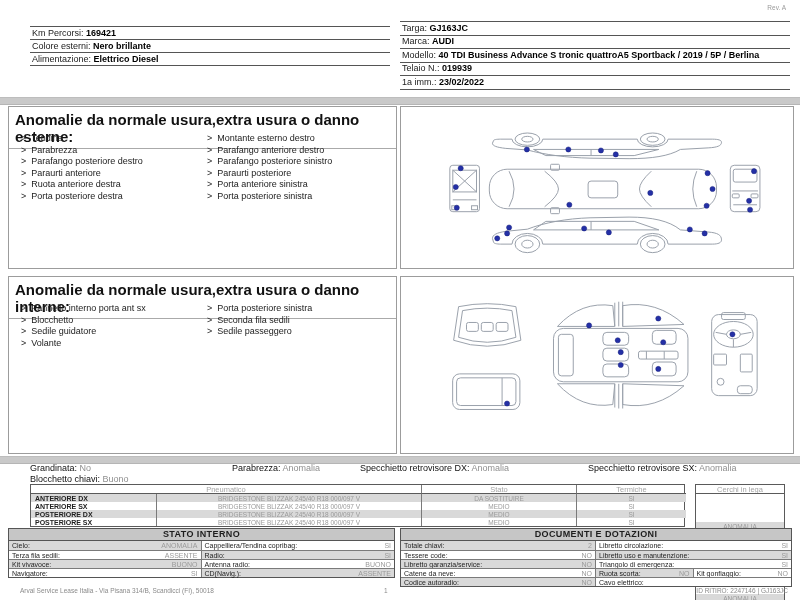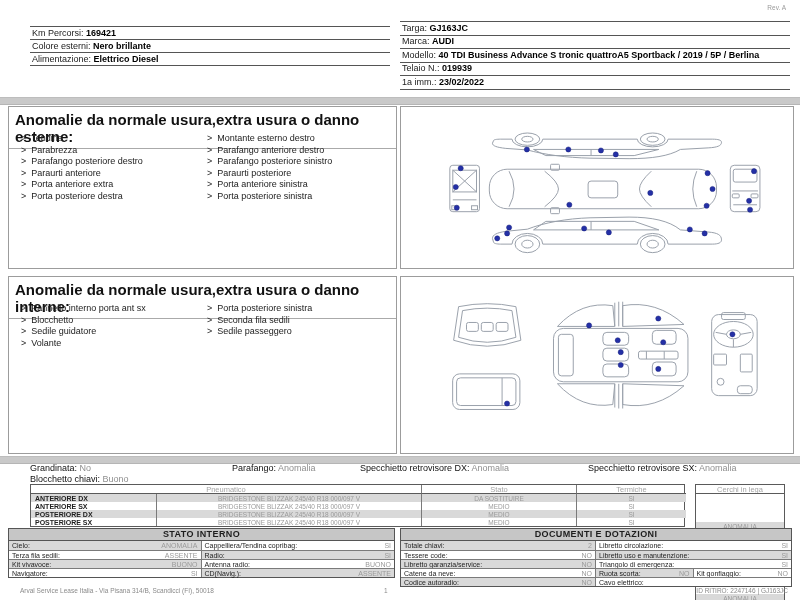--- a/index.html
+++ b/index.html
@@ -90,21 +90,21 @@
 
   <div class="abs bar" style="top:97px"></div>
 
   <div class="abs panel" style="left:8px;top:106px;width:387px;height:161px">
     <div class="panel-title">Anomalie da normale usura,extra usura o danno esterne:</div>
     <div class="alist c1">
       <div><span class="mk">&gt;</span><span>Tendina</span></div>
       <div><span class="mk">&gt;</span><span>Parabrezza</span></div>
       <div><span class="mk">&gt;</span><span>Parafango posteriore destro</span></div>
       <div><span class="mk">&gt;</span><span>Paraurti anteriore</span></div>
-      <div><span class="mk">&gt;</span><span>Porta anteriore extra</span></div>
+      <div><span class="mk">&gt;</span><span>Ruota anteriore destra</span></div>
       <div><span class="mk">&gt;</span><span>Porta posteriore destra</span></div>
     </div>
     <div class="alist c2">
       <div><span class="mk">&gt;</span><span>Montante esterno destro</span></div>
       <div><span class="mk">&gt;</span><span>Parafango anteriore destro</span></div>
       <div><span class="mk">&gt;</span><span>Parafango posteriore sinistro</span></div>
       <div><span class="mk">&gt;</span><span>Paraurti posteriore</span></div>
       <div><span class="mk">&gt;</span><span>Porta anteriore sinistra</span></div>
       <div><span class="mk">&gt;</span><span>Porta posteriore sinistra</span></div>
     </div>
@@ -254,21 +254,21 @@
         <circle cx="258" cy="93" r="2.6" class="dot"></circle>
         <circle cx="105" cy="128" r="2.6" class="dot"></circle>
         <circle cx="333" cy="58" r="2.6" class="dot"></circle>
       </svg>
   </div>
 
   <div class="abs bar" style="top:456px"></div>
 
   <div class="abs kv" style="left:30px;top:463px"><span class="lab">Grandinata:</span> <span class="val">No</span></div>
   <div class="abs kv" style="left:30px;top:474px"><span class="lab">Blocchetto chiavi:</span> <span class="val">Buono</span></div>
-  <div class="abs kv" style="left:232px;top:463px"><span class="lab">Parafango:</span> <span class="val">Anomalia</span></div>
+  <div class="abs kv" style="left:232px;top:463px"><span class="lab">Parabrezza:</span> <span class="val">Anomalia</span></div>
   <div class="abs kv" style="left:360px;top:463px"><span class="lab">Specchietto retrovisore DX:</span> <span class="val">Anomalia</span></div>
   <div class="abs kv" style="left:588px;top:463px"><span class="lab">Specchietto retrovisore SX:</span> <span class="val">Anomalia</span></div>
 
   <div class="abs tgrid" style="left:30px;top:484px;width:655px">
     <div class="tc th sp2">Pneumatico</div>
     <div class="tc th bl">Stato</div>
     <div class="tc th bl">Termiche</div>
 
     <div class="tc pos g">ANTERIORE DX</div>
     <div class="tc bl g">BRIDGESTONE BLIZZAK 245/40 R18 000/097 V</div>

